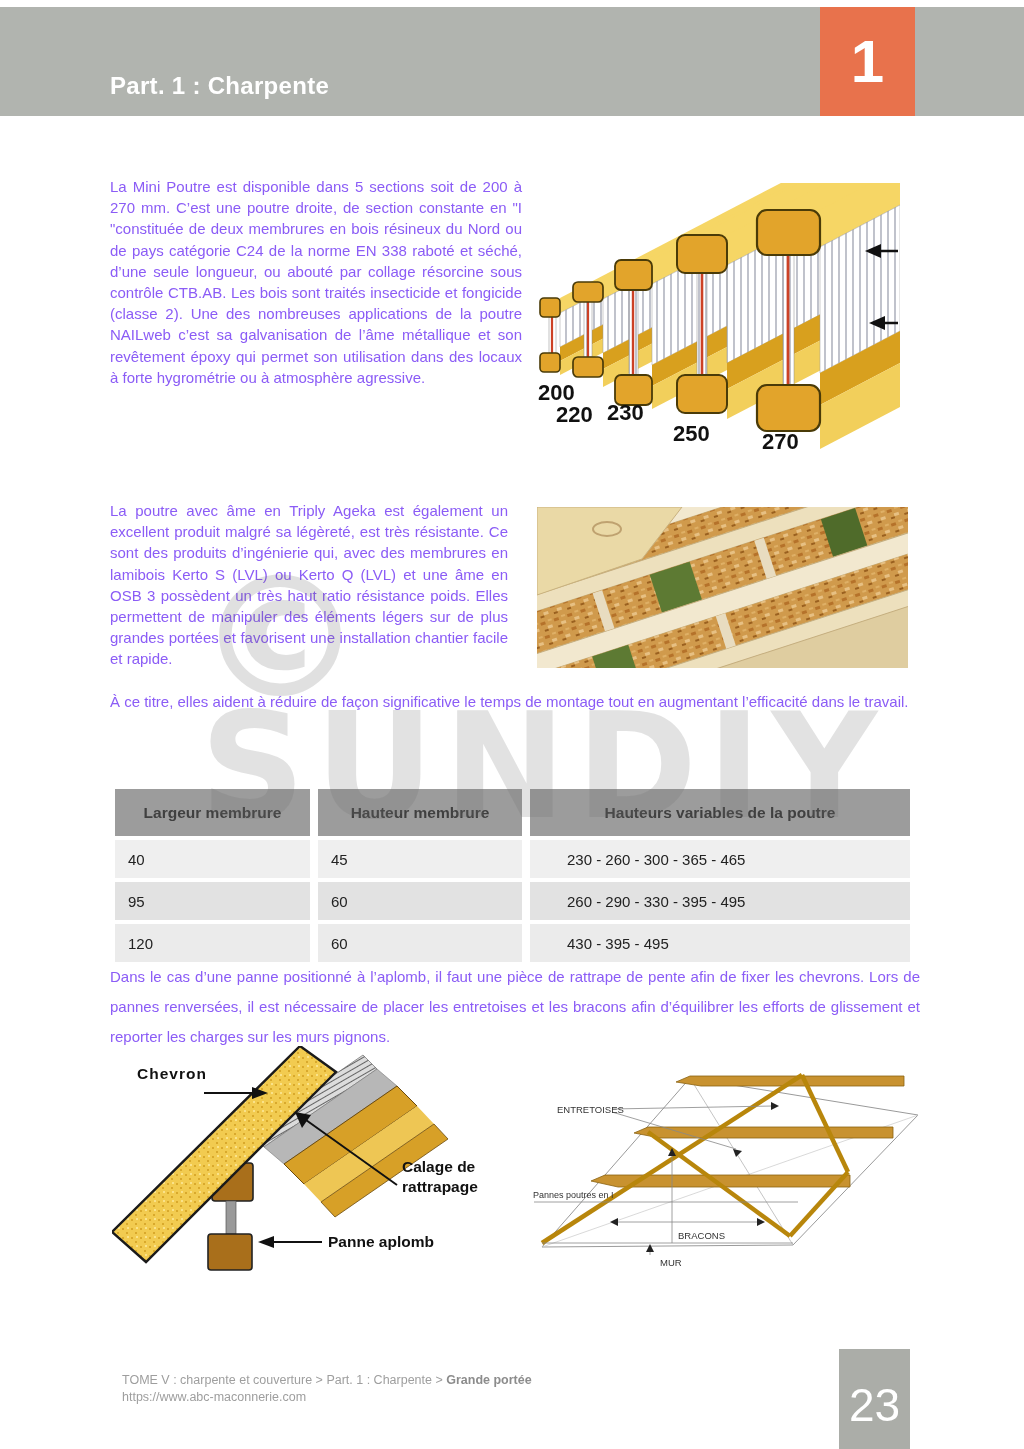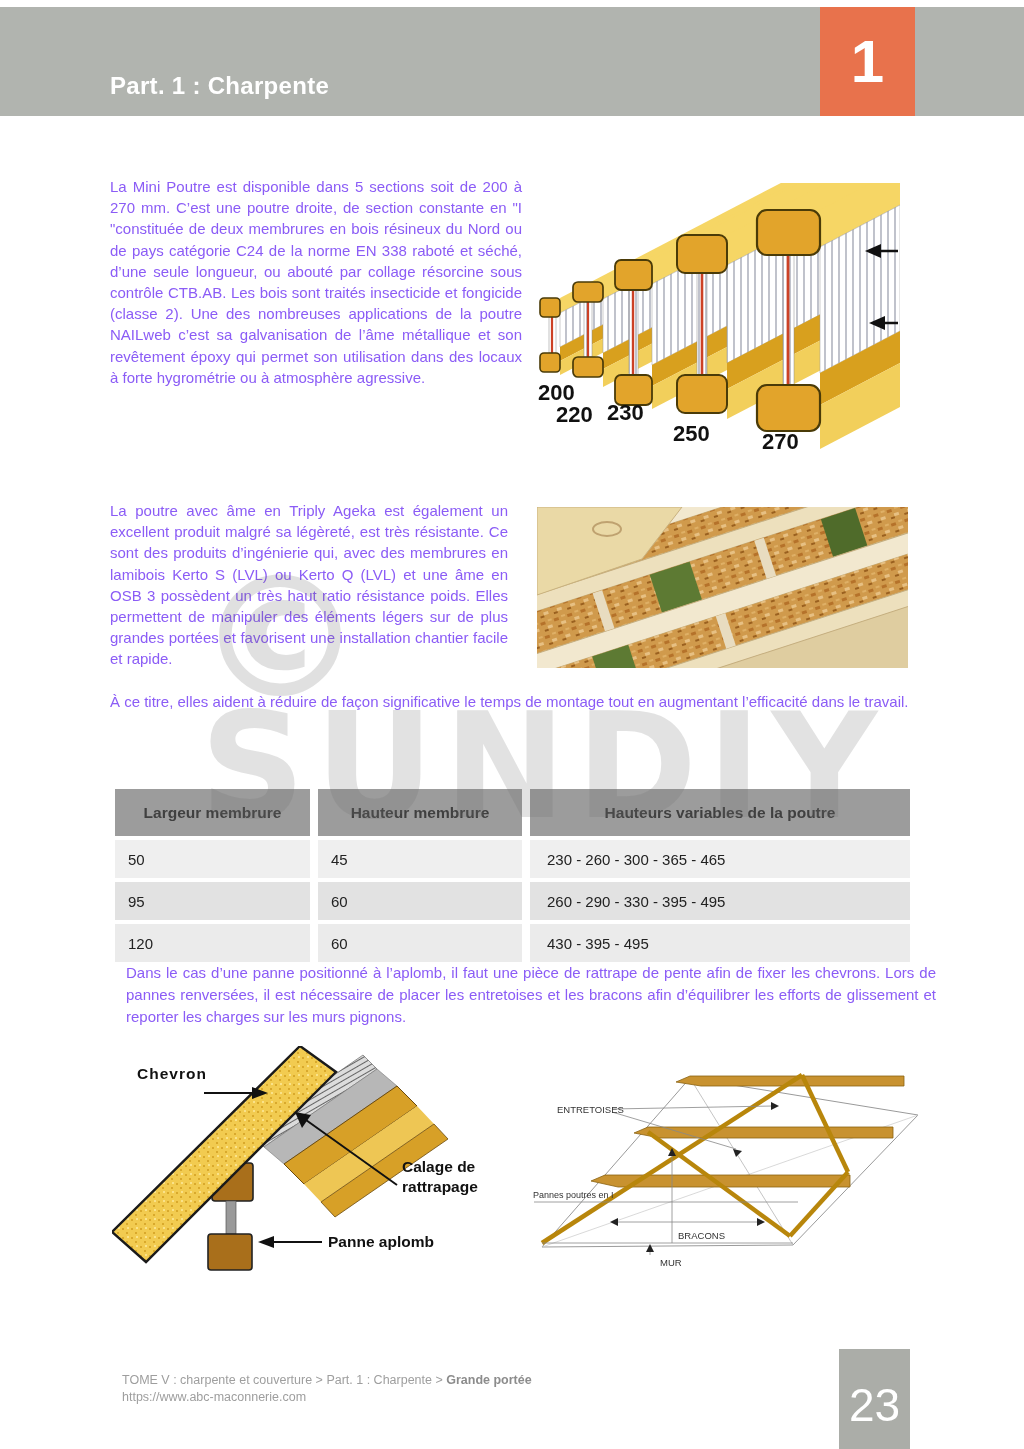--- a/index.html
+++ b/index.html
@@ -9,30 +9,30 @@
   .hdr-bar{position:absolute;left:0;top:7px;width:1024px;height:109px;background:#b1b4af;}
   .hdr-title{position:absolute;left:110px;bottom:16px;color:#ffffff;font-size:24px;font-weight:bold;letter-spacing:.3px;}
   .hdr-num{position:absolute;left:820px;top:0;width:95px;height:109px;background:#e8724c;
            display:flex;align-items:center;justify-content:center;color:#fff;font-size:60px;font-weight:bold;}
   
   .para{position:absolute;text-align:justify;font-size:15px;line-height:21.2px;color:#8b5cf6;}
   #p1{left:110px;top:176px;width:412px;}
   #p2{left:110px;top:500px;width:398px;}
   #p3{left:110px;top:691px;width:808px;}
   #tintro{left:113px;top:766px;width:700px;text-align:left;}
-  #p4{left:126px;top:962px;width:810px;line-height:22px;}
+  #p4{left:110px;top:962px;width:810px;line-height:30px;}
   
   .fig{position:absolute;}
   
   .tbl{position:absolute;left:115px;top:789px;width:795px;display:grid;
        grid-template-columns:195px 204px 380px;column-gap:8px;row-gap:4px;}
   .tbl .th{background:#9c9c9c;height:47px;display:flex;align-items:center;justify-content:center;
            font-weight:bold;font-size:15.5px;color:#404040;}
   .tbl .td{height:38px;display:flex;align-items:center;font-size:15px;color:#222;padding-left:13px;box-sizing:border-box;}
-  .tbl .td.c3{padding-left:17px;}
+  .tbl .td.c3{padding-left:37px;}
   .r1{background:#efefef;} .r2{background:#e2e2e2;} .r3{background:#ebebeb;}
   
   .wm{position:absolute;pointer-events:none;z-index:9;font-family:"DejaVu Sans",sans-serif;}
   #wm-c{left:196px;top:540px;font-size:168px;font-weight:bold;color:rgba(100,100,100,0.20);}
   #wm-s{left:200px;top:693px;font-size:146px;font-weight:800;letter-spacing:10px;color:rgba(110,110,110,0.20);line-height:1;}
   
   .foot{position:absolute;left:122px;top:1372px;font-size:12.5px;line-height:17px;color:#9e9e9e;}
   .foot b{color:#8c8c8c;}
   .pgbox{position:absolute;left:839px;top:1349px;width:71px;height:112px;background:#abada8;
          display:flex;align-items:center;justify-content:center;color:#fff;font-size:46px;}
@@ -163,21 +163,21 @@
     </svg>
   </div>
 
   <div class="para" id="p3">À ce titre, elles aident à réduire de façon significative le temps de montage tout en augmentant l’efficacité dans le travail.</div>
 
 
   <div class="tbl">
     <div class="th">Largeur membrure</div>
     <div class="th">Hauteur membrure</div>
     <div class="th">Hauteurs variables de la poutre</div>
-    <div class="td r1">50</div>
+    <div class="td r1">40</div>
     <div class="td r1">45</div>
     <div class="td r1 c3">230 - 260 - 300 - 365 - 465</div>
     <div class="td r2">95</div>
     <div class="td r2">60</div>
     <div class="td r2 c3">260 - 290 - 330 - 395 - 495</div>
     <div class="td r3">120</div>
     <div class="td r3">60</div>
     <div class="td r3 c3">430 - 395 - 495</div>
   </div>
 

